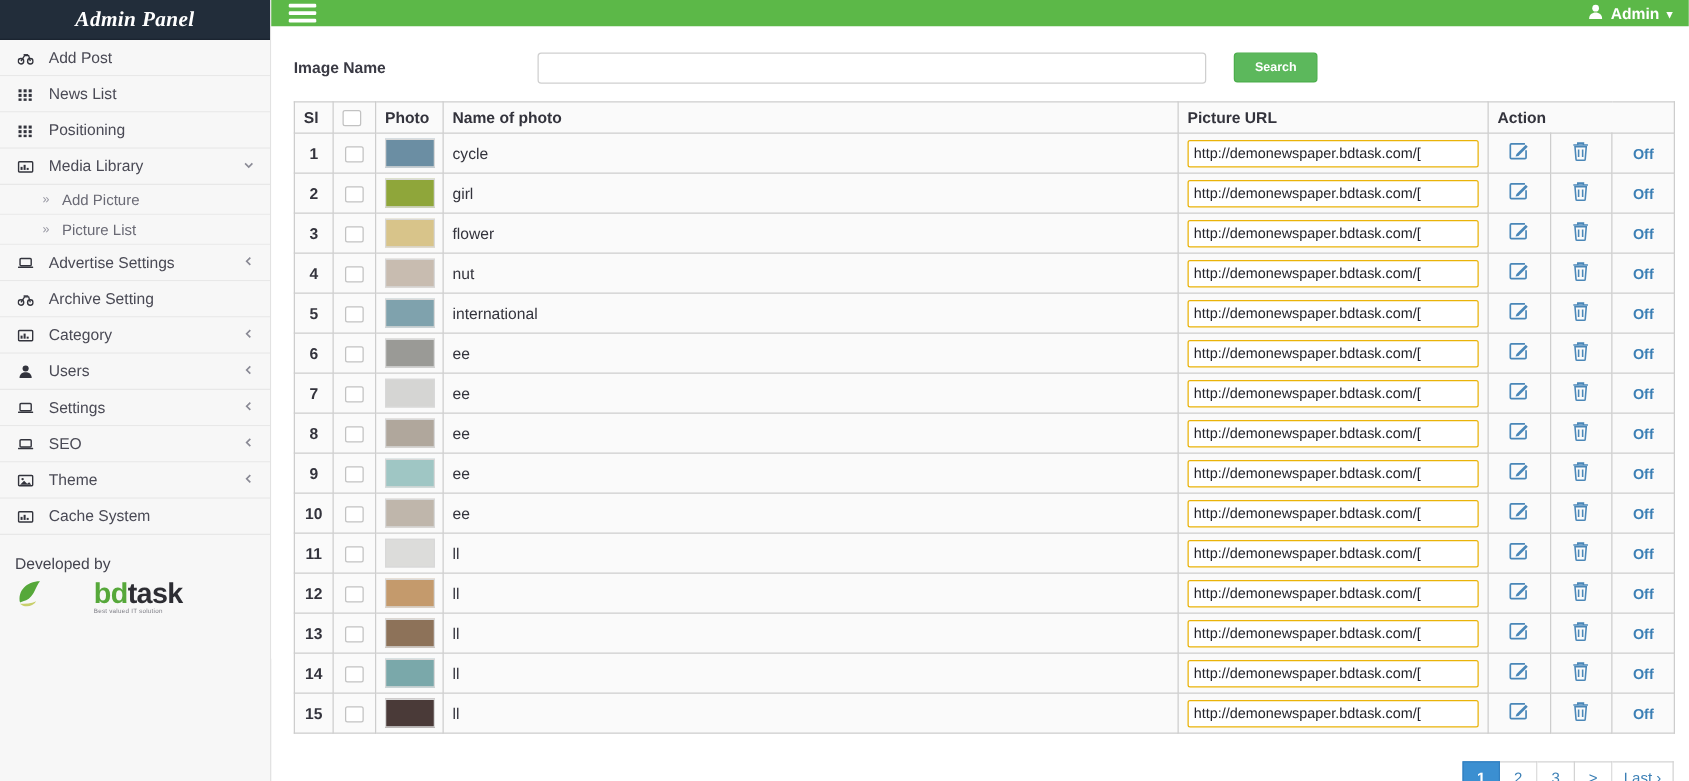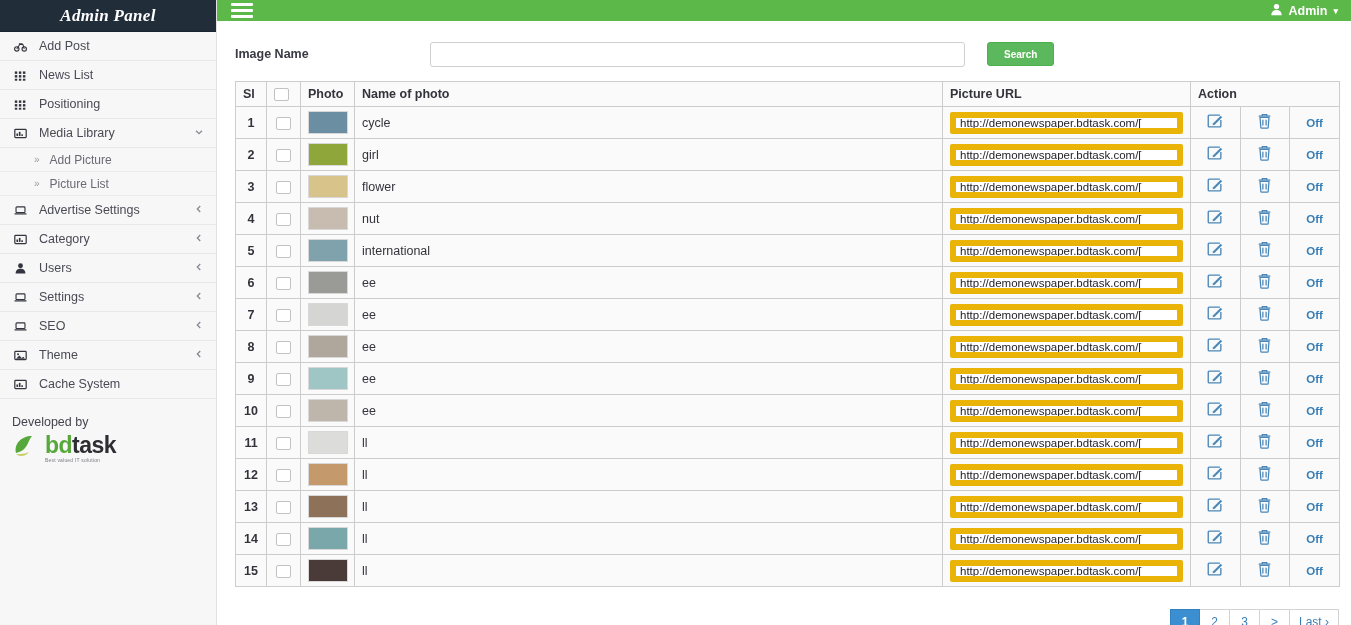--- a/index.html
+++ b/index.html
@@ -49,21 +49,21 @@
   .sub-item {
     display: flex; align-items: center;
     height: 24px; padding-left: 34px;
     border-bottom: 1px solid #ececec;
     color: #6a6a75; font-size: 12px; background: #f7f7f7;
     cursor: pointer;
   }
   .sub-arrow { color: #9a9aa5; font-size: 10px; margin-right: 10px; }
   .dev-block { padding: 16px 0 0 12px; }
   .dev-title { font-size: 12.5px; color: #44444f; margin-bottom: 4px; }
-  .logo-row { display: flex; align-items: center; }
+  .logo-row { display: flex; align-items: center; gap: 30px; }
   .logo-mark { margin-right: 3px; }
   .logo-txt { display: flex; flex-direction: column; line-height: 1; }
   .logo-bd { font-size: 23px; font-weight: bold; letter-spacing: -.5px; }
   .logo-bd .bd { color: #56a83a; }
   .logo-bd .task { color: #2d2d33; }
   .logo-tag { font-size: 5px; color: #7d7d85; letter-spacing: .2px; margin-top: 1px; }
 
   
   .main { flex: 1; display: flex; flex-direction: column; background: #ffffff; }
   .topbar {
@@ -128,21 +128,21 @@
     border-radius: 2px; background: #fff; display: inline-block;
     vertical-align: middle; cursor: pointer;
   }
   .thumb {
     width: 40px; height: 23px; border: 1px solid #d8d8d8;
     display: inline-block; vertical-align: middle;
     background-size: cover; background-position: center;
   }
   .url-input {
     width: 100%; height: 22px;
-    border: 6px solid #eab308; border-radius: 2px;
+    border: 1px solid #eab308; border-radius: 2px;
     background: #fff; padding: 0 4px;
     font-size: 11.5px; color: #23232a; outline: none;
     font-family: "Liberation Sans", sans-serif;
   }
   .act-ico { color: #4a87b8; cursor: pointer; display: inline-block; }
   .off-link {
     color: #3b7fb5; font-size: 11.5px; font-weight: bold;
     text-decoration: none; cursor: pointer;
   }
 
@@ -236,20 +236,31 @@
           <span class="nav-ico">
             <svg width="13" height="13" viewBox="0 0 16 16" fill="#33343d">
               <rect x="2.5" y="3.5" width="11" height="7" rx="1" fill="none" stroke="#33343d" stroke-width="1.4"></rect>
               <rect x="0.5" y="11.3" width="15" height="1.6" rx="0.6"></rect>
             </svg>
           </span>
           <span class="nav-label">Advertise Settings</span>
           <span class="nav-caret"><svg width="10" height="10" viewBox="0 0 12 12" fill="none" stroke="#8a8a95" stroke-width="1.6">
               <path d="M7.5 2.5 L4 6 L7.5 9.5"></path>
             </svg></span>
+        </div>
+        <div class="nav-item">
+          <span class="nav-ico">
+            <svg width="13" height="13" viewBox="0 0 16 16" fill="#33343d">
+              <circle cx="3.4" cy="11" r="2.7" fill="none" stroke="#33343d" stroke-width="1.4"></circle>
+              <circle cx="12.6" cy="11" r="2.7" fill="none" stroke="#33343d" stroke-width="1.4"></circle>
+              <path d="M3.4 11 L7 5.5 L11 5.5 L12.6 11" fill="none" stroke="#33343d" stroke-width="1.3"></path>
+              <rect x="6" y="4" width="4.5" height="1.4"></rect>
+            </svg>
+          </span>
+          <span class="nav-label">Archive Setting</span>
         </div>
         <div class="nav-item">
           <span class="nav-ico">
             <svg width="13" height="13" viewBox="0 0 16 16" fill="#33343d">
               <rect x="1" y="3" width="14" height="10" rx="1" fill="none" stroke="#33343d" stroke-width="1.5"></rect>
               <rect x="3" y="8" width="2" height="3"></rect>
               <rect x="6" y="6" width="2" height="5"></rect>
               <rect x="9" y="9" width="2" height="2"></rect>
             </svg>
           </span>

